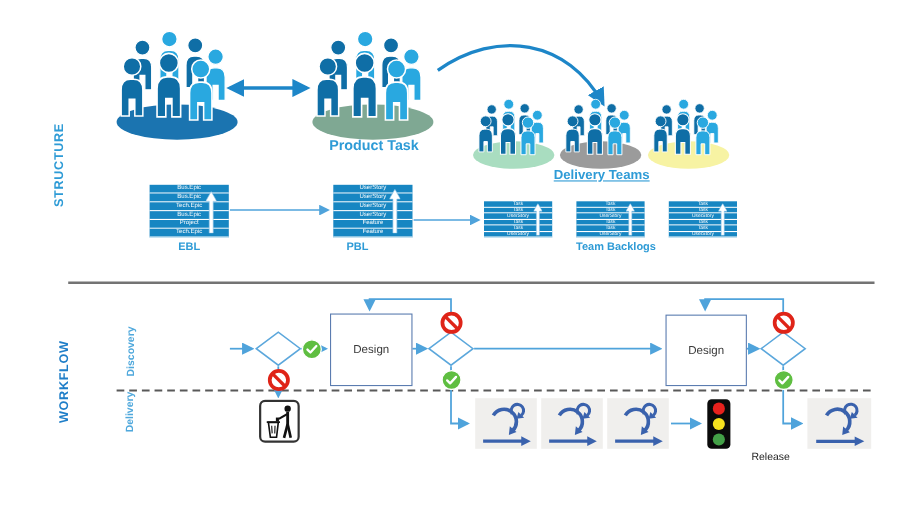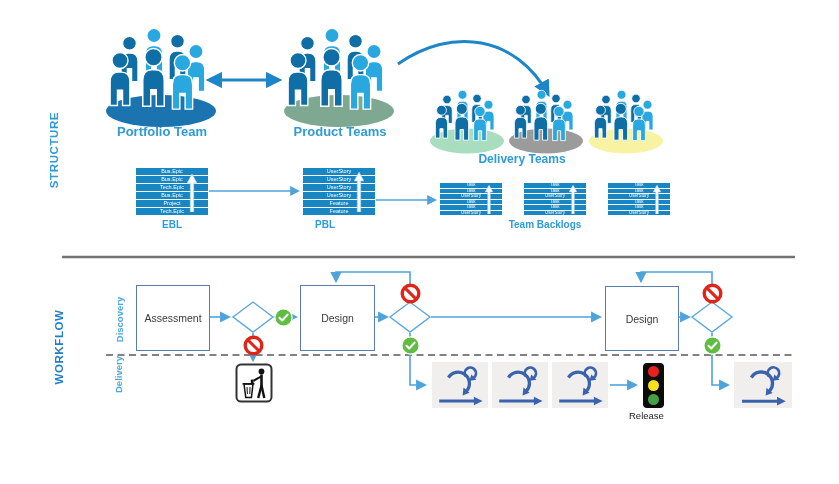--- a/index.html
+++ b/index.html
@@ -30,21 +30,21 @@
   
   .flow-box{position:absolute;background:#fff;border:1.6px solid #5B7CB0;display:flex;
             align-items:center;justify-content:center;font-size:10.5px;color:#3a3a3a;}
   
   .sprint-tile{position:absolute;background:#f0efed;display:flex;align-items:center;justify-content:center;}
   
   .traffic{position:absolute;background:#0a0a0a;border-radius:4px;display:flex;flex-direction:column;
            align-items:center;justify-content:space-evenly;}
   .bulb{width:11px;height:11px;border-radius:50%;}
   .bulb.r{background:#E8211D;} .bulb.y{background:#F5E11E;} .bulb.g{background:#43A047;}
-  .release-label{position:absolute;text-align:left;font-size:9.5px;color:#222;}
+  .release-label{position:absolute;text-align:right;font-size:9.5px;color:#222;margin-left:39px;}
 </style>
 </head>
 <body>
 
 <div id="canvas">
 
   <svg width="0" height="0" aria-hidden="true">
     <defs>
       <g id="person-g">
         <circle cx="10" cy="5" r="4.7"></circle>
@@ -96,33 +96,32 @@
   <svg class="abs" style="left:101px;top:26px;" width="122" height="102" viewBox="0 0 122 102">
     <ellipse cx="60" cy="85" rx="55" ry="16" fill="#1B74B0"></ellipse>
     <use href="#person-g" transform="translate(14,10) scale(1.45)" fill="#0F6EA6" stroke="#fff" stroke-width="0.8"></use>
     <use href="#person-g" transform="translate(38,2) scale(1.5)" fill="#29A8E0" stroke="#fff" stroke-width="0.8"></use>
     <use href="#person-g" transform="translate(62,8) scale(1.45)" fill="#0F6EA6" stroke="#fff" stroke-width="0.8"></use>
     <use href="#person-g" transform="translate(80,18) scale(1.5)" fill="#29A8E0" stroke="#fff" stroke-width="0.8"></use>
     <use href="#person-g" transform="translate(2,26) scale(1.7)" fill="#0F6EA6" stroke="#fff" stroke-width="0.8"></use>
     <use href="#person-g" transform="translate(34,22) scale(1.85)" fill="#0F6EA6" stroke="#fff" stroke-width="0.8"></use>
     <use href="#person-g" transform="translate(64,28) scale(1.75)" fill="#29A8E0" stroke="#fff" stroke-width="0.8"></use>
   </svg>
-  <div class="team-label big-label" style="left:101px;top:124px;width:122px;">Portfolio Team</div>
 
   <svg class="abs" style="left:279px;top:26px;" width="122" height="102" viewBox="0 0 122 102">
     <ellipse cx="60" cy="85" rx="55" ry="16" fill="#7FA893"></ellipse>
     <use href="#person-g" transform="translate(14,10) scale(1.45)" fill="#0F6EA6" stroke="#fff" stroke-width="0.8"></use>
     <use href="#person-g" transform="translate(38,2) scale(1.5)" fill="#29A8E0" stroke="#fff" stroke-width="0.8"></use>
     <use href="#person-g" transform="translate(62,8) scale(1.45)" fill="#0F6EA6" stroke="#fff" stroke-width="0.8"></use>
     <use href="#person-g" transform="translate(80,18) scale(1.5)" fill="#29A8E0" stroke="#fff" stroke-width="0.8"></use>
     <use href="#person-g" transform="translate(2,26) scale(1.7)" fill="#0F6EA6" stroke="#fff" stroke-width="0.8"></use>
     <use href="#person-g" transform="translate(34,22) scale(1.85)" fill="#0F6EA6" stroke="#fff" stroke-width="0.8"></use>
     <use href="#person-g" transform="translate(64,28) scale(1.75)" fill="#29A8E0" stroke="#fff" stroke-width="0.8"></use>
   </svg>
-  <div class="team-label big-label" style="left:279px;top:124px;width:122px;">Product Teams</div>
+  <div class="team-label big-label" style="left:279px;top:124px;width:122px;">Product Task</div>
 
   <svg class="abs" style="left:428px;top:88px;" width="78" height="66" viewBox="0 0 78 66">
     <ellipse cx="39" cy="53" rx="37" ry="12.5" fill="#A9DDC0"></ellipse>
     <use href="#person-g" transform="translate(10,7) scale(0.9)" fill="#0F6EA6" stroke="#fff" stroke-width="0.8"></use>
     <use href="#person-g" transform="translate(25,2) scale(0.95)" fill="#29A8E0" stroke="#fff" stroke-width="0.8"></use>
     <use href="#person-g" transform="translate(40,6) scale(0.9)" fill="#0F6EA6" stroke="#fff" stroke-width="0.8"></use>
     <use href="#person-g" transform="translate(51,12) scale(0.95)" fill="#29A8E0" stroke="#fff" stroke-width="0.8"></use>
     <use href="#person-g" transform="translate(3,17) scale(1.05)" fill="#0F6EA6" stroke="#fff" stroke-width="0.8"></use>
     <use href="#person-g" transform="translate(22,15) scale(1.18)" fill="#0F6EA6" stroke="#fff" stroke-width="0.8"></use>
     <use href="#person-g" transform="translate(41,18) scale(1.1)" fill="#29A8E0" stroke="#fff" stroke-width="0.8"></use>
@@ -140,21 +139,21 @@
   <svg class="abs" style="left:587px;top:88px;" width="78" height="66" viewBox="0 0 78 66">
     <ellipse cx="39" cy="53" rx="37" ry="12.5" fill="#F7F3A3"></ellipse>
     <use href="#person-g" transform="translate(10,7) scale(0.9)" fill="#0F6EA6" stroke="#fff" stroke-width="0.8"></use>
     <use href="#person-g" transform="translate(25,2) scale(0.95)" fill="#29A8E0" stroke="#fff" stroke-width="0.8"></use>
     <use href="#person-g" transform="translate(40,6) scale(0.9)" fill="#0F6EA6" stroke="#fff" stroke-width="0.8"></use>
     <use href="#person-g" transform="translate(51,12) scale(0.95)" fill="#29A8E0" stroke="#fff" stroke-width="0.8"></use>
     <use href="#person-g" transform="translate(3,17) scale(1.05)" fill="#0F6EA6" stroke="#fff" stroke-width="0.8"></use>
     <use href="#person-g" transform="translate(22,15) scale(1.18)" fill="#0F6EA6" stroke="#fff" stroke-width="0.8"></use>
     <use href="#person-g" transform="translate(41,18) scale(1.1)" fill="#29A8E0" stroke="#fff" stroke-width="0.8"></use>
   </svg>
-  <div class="team-label mid-label" style="left:462px;top:152px;width:120px;">Delivery Teams</div>
+  <div class="team-label mid-label" style="left:487px;top:152px;width:120px;text-decoration:underline;">Delivery Teams</div>
 
   <div class="bl-table bl-big" style="left:136px;top:168px;width:72px;height:48px;">
     <div class="bl-row">Bus.Epic</div>
     <div class="bl-row">Bus.Epic</div>
     <div class="bl-row">Tech.Epic</div>
     <div class="bl-row">Bus.Epic</div>
     <div class="bl-row">Project</div>
     <div class="bl-row">Tech.Epic</div>
     <svg class="up-arrow" style="left:51px;top:6px;" width="10" height="38" viewBox="0 0 10 38">
       <polygon points="5,0 10,9 6.8,9 6.8,38 3.2,38 3.2,9 0,9" fill="#fff" stroke="#8FC3E8" stroke-width="0.6"></polygon>
@@ -201,25 +200,22 @@
     <div class="bl-row">Task</div>
     <div class="bl-row">Task</div>
     <div class="bl-row">UserStory</div>
     <div class="bl-row">Task</div>
     <div class="bl-row">Task</div>
     <div class="bl-row">UserStory</div>
     <svg class="up-arrow" style="left:45px;top:2px;" width="8" height="29" viewBox="0 0 8 29">
       <polygon points="4,0 8,7 5.4,7 5.4,29 2.6,29 2.6,7 0,7" fill="#fff" stroke="#8FC3E8" stroke-width="0.5"></polygon>
     </svg>
   </div>
-  <div class="bl-label" style="left:485px;top:219px;width:120px;">Team Backlogs</div>
-
-  <div class="flow-box" style="left:136px;top:285px;width:72px;height:64px;">
-    <span>Assessment</span>
-  </div>
+  <div class="bl-label" style="left:500px;top:219px;width:120px;">Team Backlogs</div>
+
   <div class="flow-box" style="left:300px;top:285px;width:73px;height:64px;">
     <span>Design</span>
   </div>
   <div class="flow-box" style="left:605px;top:286px;width:72px;height:63px;">
     <span>Design</span>
   </div>
 
   <svg class="abs" style="left:273.5px;top:307.5px;" width="19" height="19" viewBox="0 0 19 19">
     <circle cx="9.5" cy="9.5" r="8.6" fill="#5FBE41" stroke="#fff" stroke-width="1.2"></circle>
     <path d="M5.5,9.8 L8.2,12.5 L13.6,6.6" fill="none" stroke="#fff" stroke-width="2.1" stroke-linecap="round" stroke-linejoin="round"></path>

